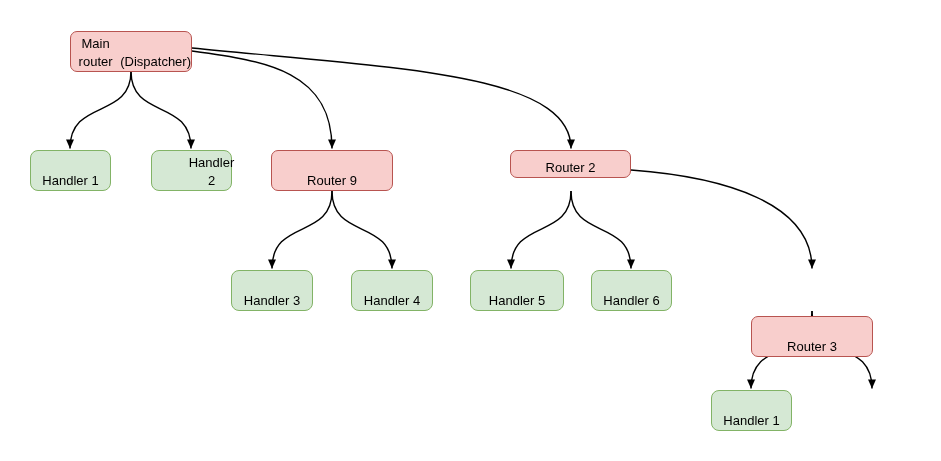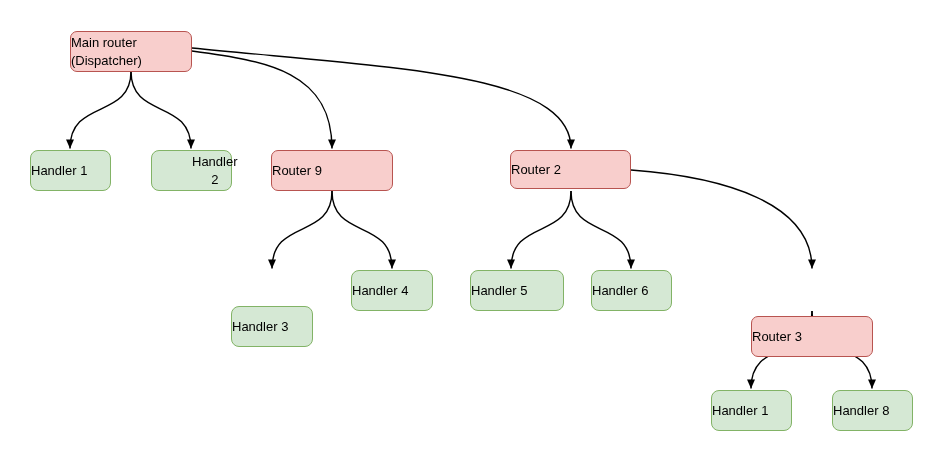--- a/index.html
+++ b/index.html
@@ -29,43 +29,43 @@
     stroke: var(--edge-stroke, #000000);
     stroke-width: 1.4;
   }
   .arrowhead {
     fill: var(--edge-stroke, #000000);
   }
   .node {
     position: absolute;
     box-sizing: border-box;
     display: flex;
-    flex-direction: column;
-    align-items: flex-start;
+    flex-direction: row;
+    align-items: flex-end;
     justify-content: center;
     text-align: center;
     line-height: 18px;
   }
   .node.router {
     background: var(--router-fill, #f8cecc);
     border: 1.5px solid var(--router-border, #b85450);
     border-radius: 7px;
   }
   .node.handler {
     background: var(--handler-fill, #d5e8d4);
     border: 1.5px solid var(--handler-border, #82b366);
     border-radius: 8px;
   }
   
   .n-main     { left: 70px;  top: 31px;  width: 122px; height: 41px; }
   .n-handler1 { left: 30px;  top: 150px; width: 81px;  height: 41px; }
   .n-handler2 { left: 151px; top: 150px; width: 81px;  height: 41px; padding-left: 40px; }
   .n-router1  { left: 271px; top: 150px; width: 122px; height: 41px; }
-  .n-router2  { left: 510px; top: 150px; width: 121px; height: 39px; }
-  .n-handler3 { left: 231px; top: 270px; width: 82px;  height: 41px; margin-top: 36px; }
+  .n-router2  { left: 510px; top: 150px; width: 121px; height: 28px; }
+  .n-handler3 { left: 231px; top: 270px; width: 82px;  height: 41px; }
   .n-handler4 { left: 351px; top: 270px; width: 82px;  height: 41px; }
   .n-handler5 { left: 470px; top: 270px; width: 94px;  height: 41px; }
   .n-handler6 { left: 591px; top: 270px; width: 81px;  height: 41px; }
   .n-router3  { left: 751px; top: 270px; width: 122px; height: 41px; margin-top: 46px; }
   .n-handler7 { left: 711px; top: 390px; width: 81px;  height: 41px; }
   .n-handler8 { left: 832px; top: 390px; width: 81px;  height: 41px; }
 </style>
 </head>
 <body>
 
@@ -128,17 +128,14 @@
   </div>
 
   <div class="node router n-router3">
     <span>Router 3</span>
   </div>
 
   <div class="node handler n-handler7">
     <span>Handler 1</span>
   </div>
 
-  <div class="node handler n-handler8">
-    <span>Handler 8</span>
-  </div>
 
 </div>
 
 </body></html>

